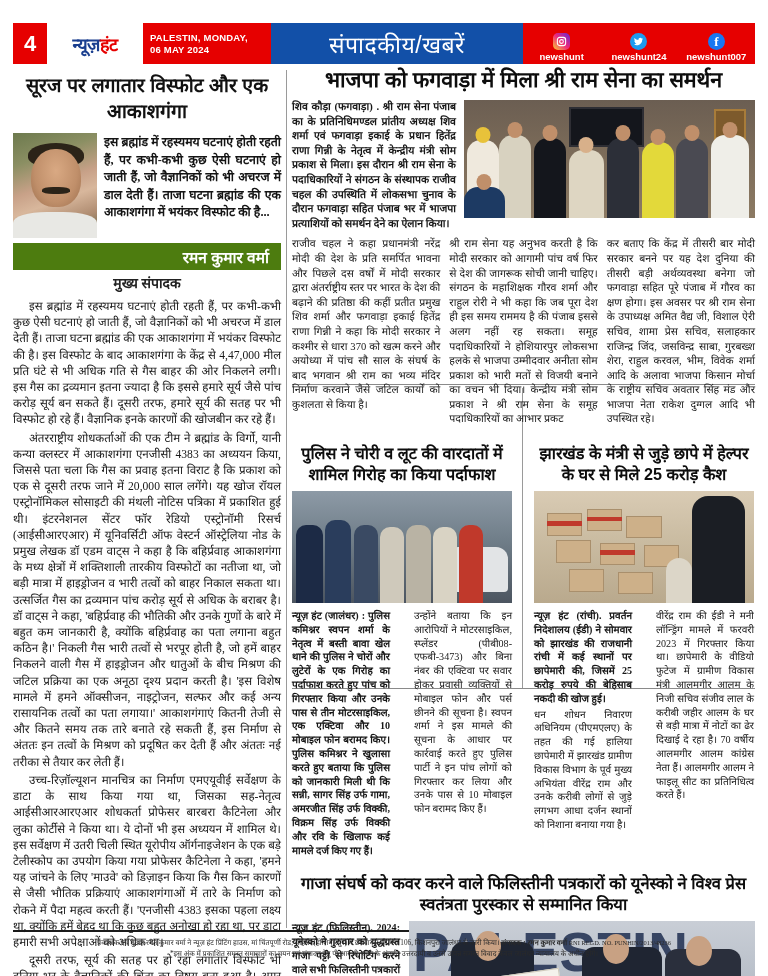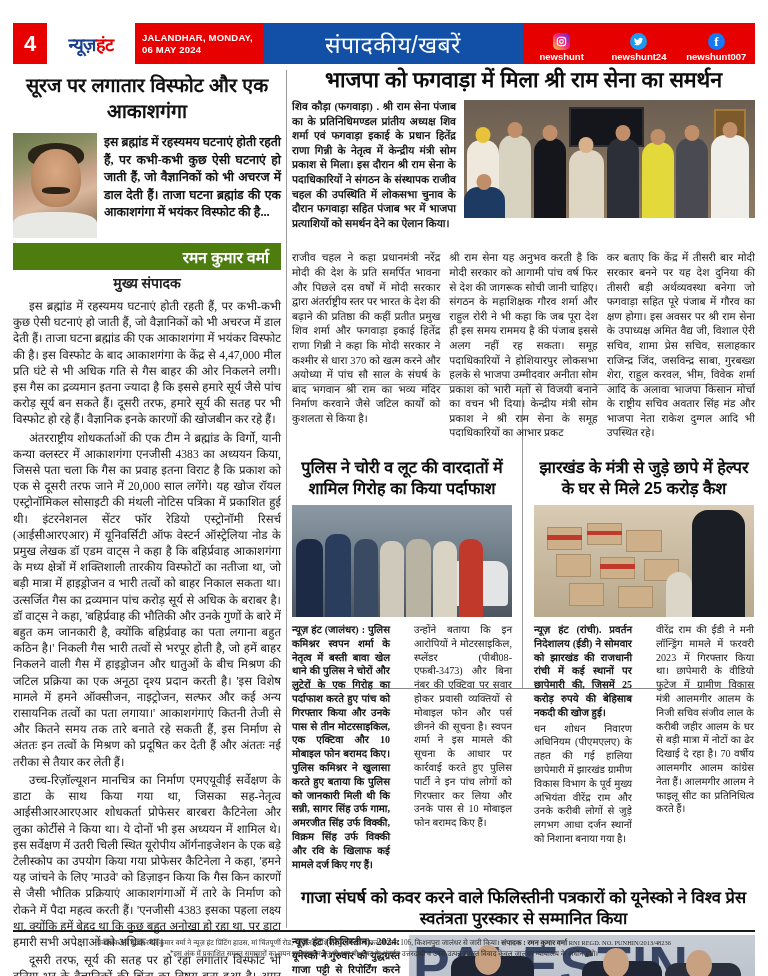--- a/index.html
+++ b/index.html
@@ -29,21 +29,21 @@
   .mh-pageno {
     width: 34px;
     background: #e60000;
     color: #fff;
     display: flex; align-items: center; justify-content: center;
     font-family: "Liberation Sans", sans-serif;
     font-weight: bold;
     font-size: 22px;
   }
   .mh-logo {
-    width: 88px;
+    width: 96px;
     background: #ffffff;
     display: flex; align-items: center; justify-content: center;
     padding: 0 3px;
   }
   .mh-logo-txt {
     font-family: "Liberation Sans", sans-serif;
     font-weight: bold;
     font-size: 18px;
     letter-spacing: -0.5px;
     white-space: nowrap;
@@ -229,21 +229,21 @@
     gap: 8px;
     margin-top: 7px;
   }
   .lead-text-col {
     width: 164px;
     font-size: 10.6px;
     line-height: 14.6px;
     text-align: justify;
     color: #171717;
   }
-  .lead-text-col p { margin-bottom: 14px; }
+  .lead-text-col p { margin-bottom: 0; }
   .lead-text-col .dateline { font-weight: bold; }
   .grp-photo {
     flex: 1;
     height: 118px;
     position: relative;
     overflow: hidden;
     background: #3a3a42;
   }
   .grp-photo .wall {
     position: absolute; inset: 0;
@@ -409,21 +409,21 @@
 <div class="page">
 
   <div class="masthead">
     <div class="mh-pageno">4</div>
     <div class="mh-logo">
       <span class="mh-logo-txt">
         <span class="b">न्यूज़</span><span class="r">हंट</span>
       </span>
     </div>
     <div class="mh-date">
-      <span>JALANDHAR, MONDAY,</span>
+      <span>PALESTIN, MONDAY,</span>
       <span>06 MAY 2024</span>
     </div>
     <div class="mh-section">संपादकीय/खबरें</div>
     <div class="mh-social">
       <div class="soc">
         <span class="soc-ic ig">
           <svg width="11" height="11" viewBox="0 0 24 24" fill="none" stroke="#fff" stroke-width="2.4">
             <rect x="3" y="3" width="18" height="18" rx="5"></rect>
               <circle cx="12" cy="12" r="4"></circle>
               <circle cx="17.5" cy="6.5" r="1.2" fill="#fff" stroke="none"></circle>

